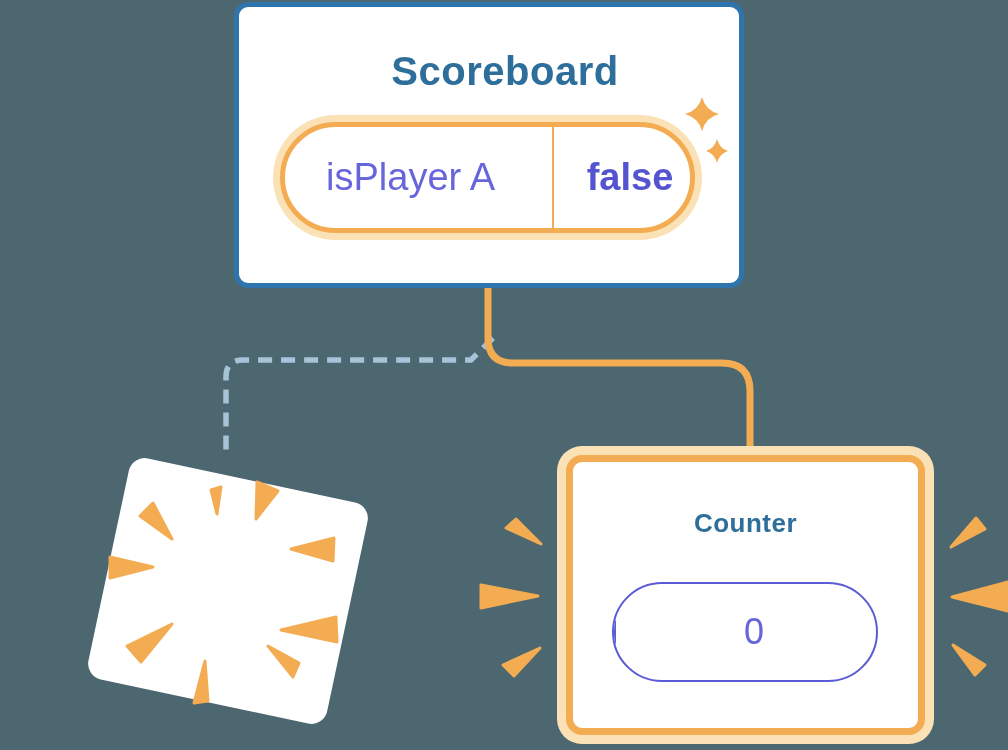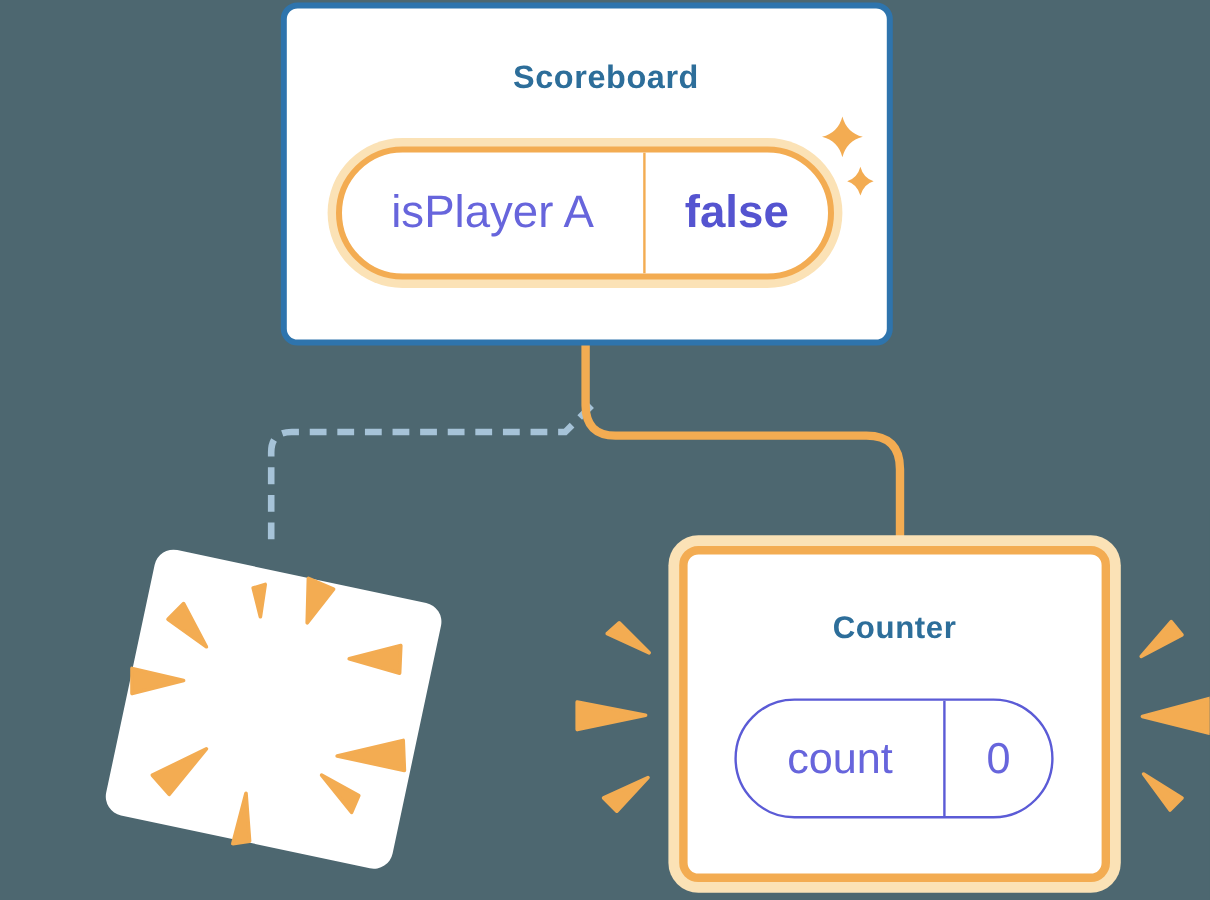--- a/index.html
+++ b/index.html
@@ -20,26 +20,26 @@
   }
   .card-counter{
     left:566px;top:455px;width:359px;height:280px;
     border:7px solid var(--orange);border-radius:16px;
     box-shadow:0 0 0 9px var(--orange-halo);
   }
   .card-title{
     position:absolute;left:0;right:0;text-align:center;
     color:var(--title-blue);font-weight:600;letter-spacing:0.5px;
   }
-  .card-scoreboard .card-title{top:42px;font-size:27px;padding-left:32px;}
+  .card-scoreboard .card-title{top:42px;font-size:40px;padding-left:32px;}
   .card-counter .card-title{top:46px;font-size:26px;}
 
   .pill{
     position:absolute;display:flex;align-items:stretch;box-sizing:border-box;
-    background:var(--card-white);overflow:hidden;
+    background:var(--card-white);overflow:hidden;gap:16px;
   }
   .pill-orange{
     left:41px;top:115px;width:415px;height:111px;
     border:5px solid var(--orange);border-radius:70px;
     box-shadow:0 0 0 7px var(--orange-halo);
   }
   .pill-purple{
     left:39px;top:120px;width:266px;height:100px;
     border:2px solid var(--pill-border-purple);border-radius:60px;
   }
@@ -101,21 +101,20 @@
   <div class="pill pill-orange">
     <div class="pill-cell cell-name">isPlayer A</div>
     <div class="divider-orange"></div>
     <div class="pill-cell cell-value">false</div>
   </div>
 </div>
 
 <div class="card card-counter">
   <div class="card-title">Counter</div>
   <div class="pill pill-purple">
-    <div class="pill-cell cell-name">count</div>
     <div class="divider-purple"></div>
     <div class="pill-cell cell-value">0</div>
   </div>
 </div>
 
 <svg class="overlay" width="1008" height="750" viewBox="0 0 1008 750">
   <path d="M702,97 Q705.5,110.5 719,114 Q705.5,117.5 702,131 Q698.5,117.5 685,114 Q698.5,110.5 702,97 Z" style="fill:var(--orange)"></path>
   <path d="M717,139 Q719.5,148.5 728,151 Q719.5,153.5 717,163 Q714.5,153.5 706,151 Q714.5,148.5 717,139 Z" style="fill:var(--orange)"></path>
 </svg>
 

